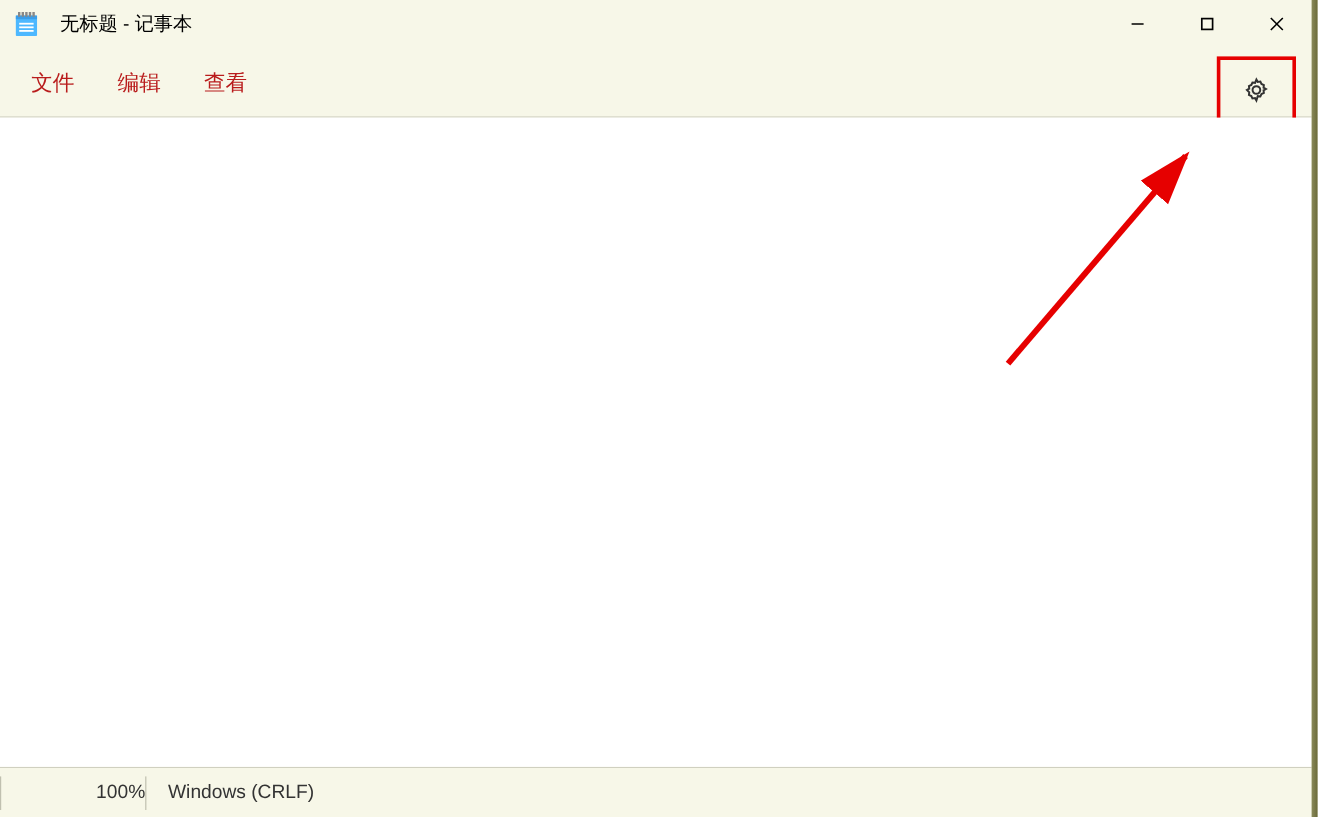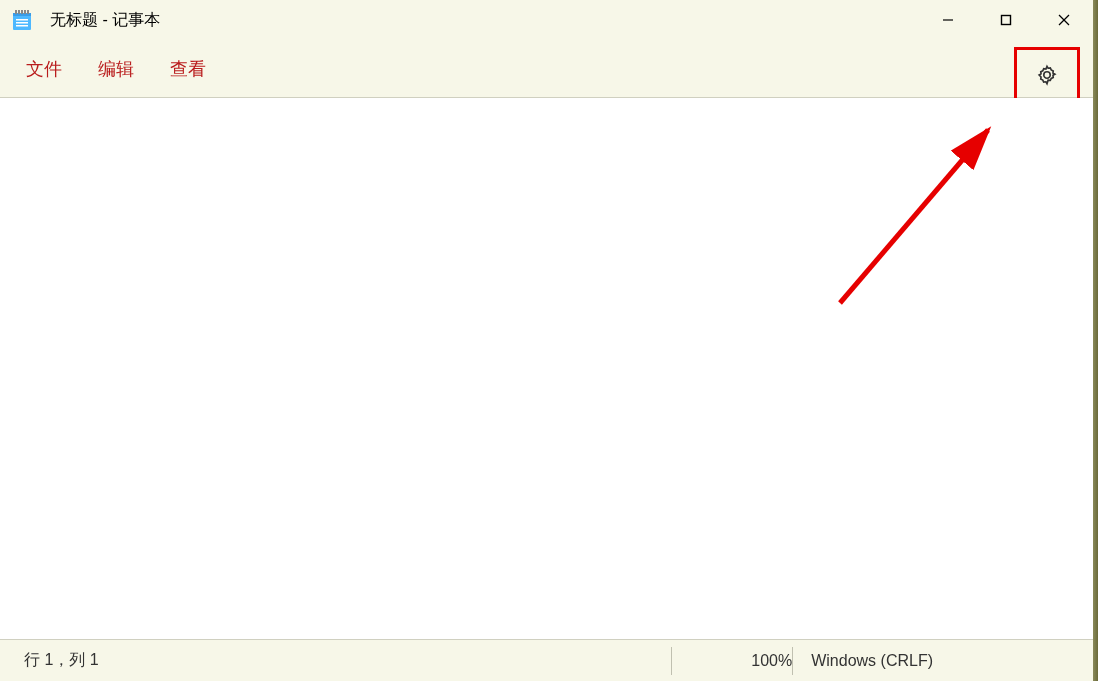--- a/index.html
+++ b/index.html
@@ -196,21 +196,20 @@
       <defs>
         <marker id="arrowhead" markerWidth="10" markerHeight="10" refX="8" refY="3" orient="auto">
           <polygon points="0 0, 9 3, 0 6" fill="#e60000"></polygon>
         </marker>
       </defs>
       <line x1="10" y1="195" x2="158" y2="22" stroke="#e60000" stroke-width="5" marker-end="url(#arrowhead)"></line>
     </svg>
   </div>
 
   <div class="statusbar">
-    <div class="status-left">行 1，列 1</div>
     <div class="status-divider"></div>
     <div class="status-zoom">100%</div>
     <div class="status-divider"></div>
     <div class="status-encoding">Windows (CRLF)</div>
   </div>
 
 </div>
 
 <div class="right-edge"></div>
 

